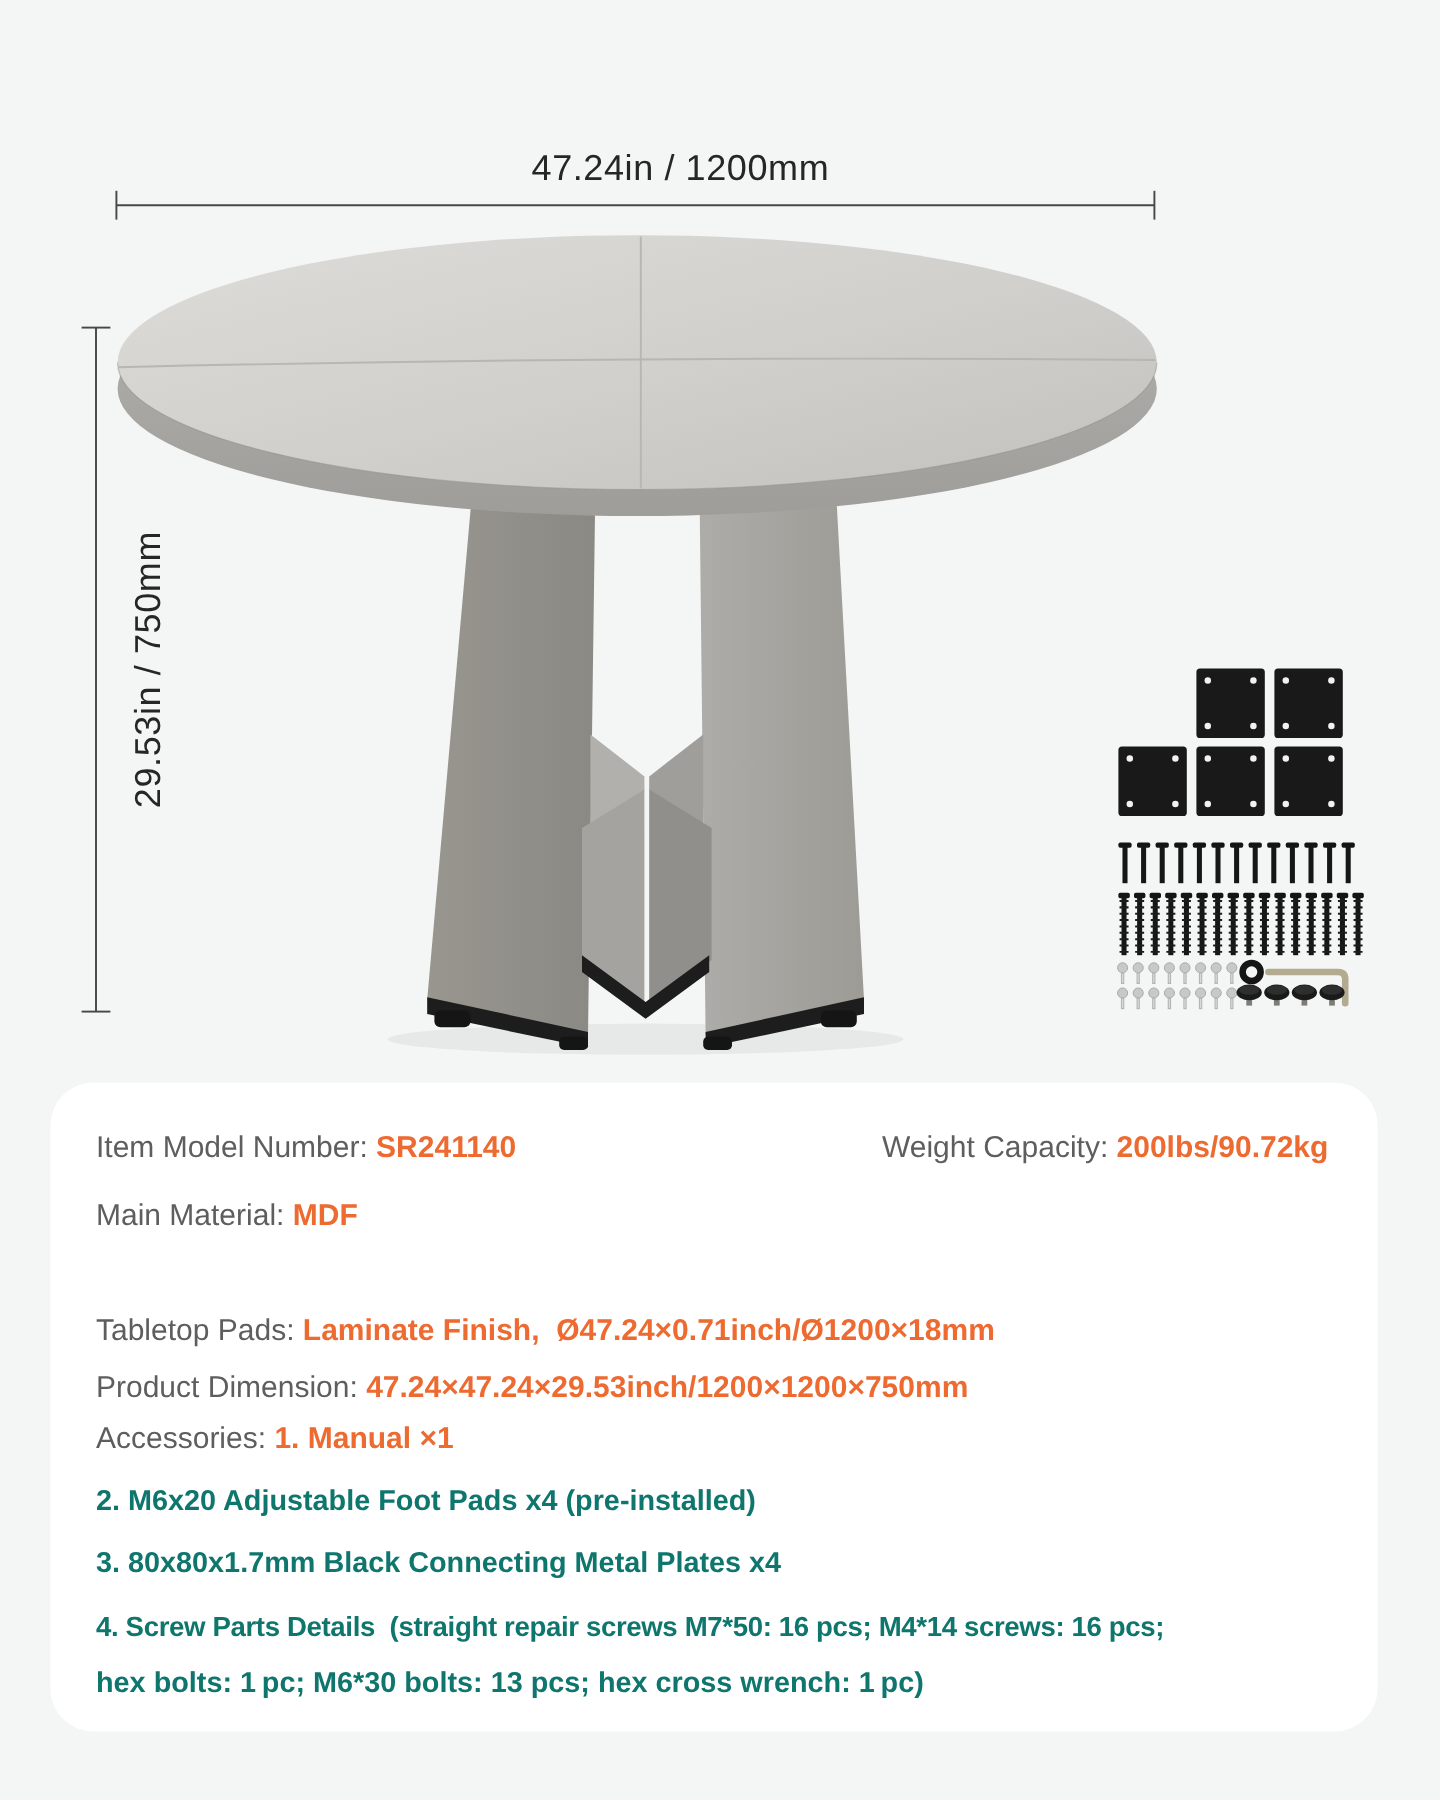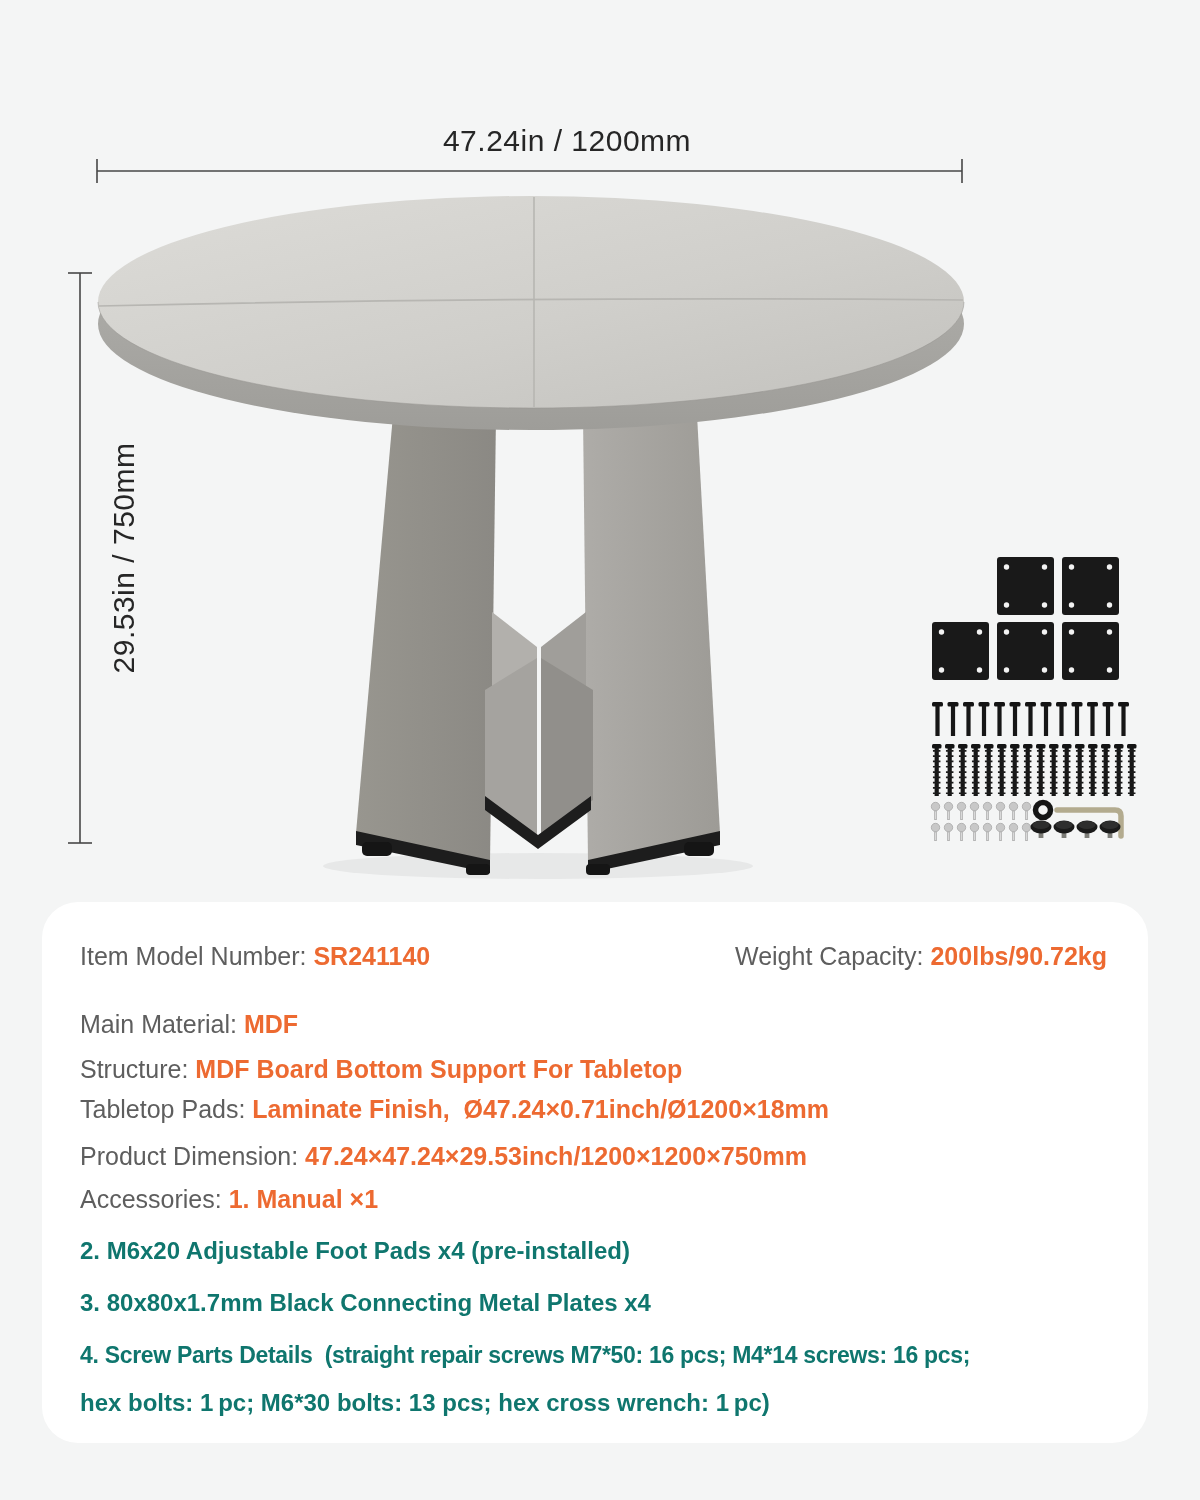--- a/index.html
+++ b/index.html
@@ -209,25 +209,22 @@
 
     <div class="dim-label top">47.24in / 1200mm</div>
     <div class="dim-label left">29.53in / 750mm</div>
   </div>
 
   <div class="spec-panel">
 
     <div class="row" style="top:38px">
       <span class="lbl">Item Model Number: </span><span class="val">SR241140</span>
     </div>
-    <div class="row" style="top:106px">
+    <div class="row" style="top:95px">
       <span class="lbl">Main Material: </span><span class="val">MDF</span>
-    </div>
-    <div class="row" style="top:151px">
-      <span class="lbl">Structure: </span><span class="val">MDF Board Bottom Support For Tabletop</span>
     </div>
     <div class="row" style="top:191px">
       <span class="lbl">Tabletop Pads: </span><span class="val">Laminate Finish,&nbsp; Ø47.24×0.71inch/Ø1200×18mm</span>
     </div>
     <div class="row" style="top:238px">
       <span class="lbl">Product Dimension: </span><span class="val">47.24×47.24×29.53inch/1200×1200×750mm</span>
     </div>
     <div class="row" style="top:281px">
       <span class="lbl">Accessories: </span><span class="val">1. Manual ×1</span>
     </div>

